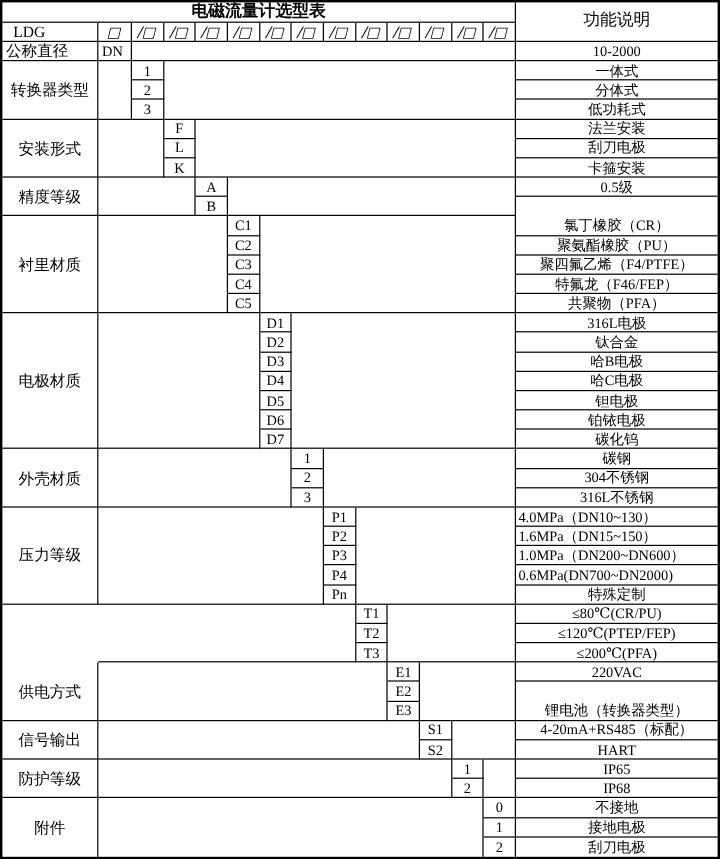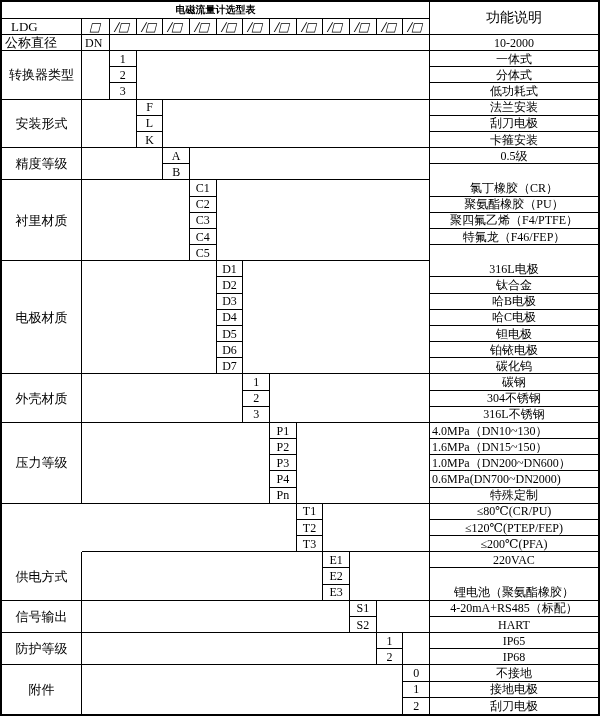--- a/index.html
+++ b/index.html
@@ -11,21 +11,21 @@
     grid-template-rows:17px 16px repeat(42,1fr);
     font-family:"Liberation Serif","DejaVu Serif",serif;
   }
   .c{
     border-right:1px solid #000;border-bottom:1px solid #000;
     display:flex;align-items:center;justify-content:center;
     font-size:13px;line-height:1;overflow:hidden;white-space:nowrap;
   }
   .nr{border-right:none;}
   .nb{border-bottom:none;}
-  .title{font-weight:bold;font-size:10px;}
+  .title{font-weight:bold;font-size:14px;}
   .hdr{font-size:14px;}
   .left{justify-content:flex-start;padding-left:3px;}
   .ldg{justify-content:flex-start;padding-left:9px;}
   .code{font-size:12px;}
   .fn{font-size:12px;}
   .fnl{justify-content:flex-start;padding-left:2px;}
   .sk{display:inline-block;transform:skewX(-14deg);font-family:"DejaVu Sans",sans-serif;font-size:12px;}
 </style>
 </head>
 <body>
@@ -113,20 +113,21 @@
   <div class="c" style="grid-area:12/7/17/15"></div>
   <div class="c code" style="grid-area:12/6/13/7">C1</div>
   <div class="c code" style="grid-area:13/6/14/7">C2</div>
   <div class="c code" style="grid-area:14/6/15/7">C3</div>
   <div class="c code" style="grid-area:15/6/16/7">C4</div>
   <div class="c code" style="grid-area:16/6/17/7">C5</div>
   <div class="c fn nr" style="grid-area:12/15/13/16">氯丁橡胶（CR）</div>
   <div class="c fn nr" style="grid-area:13/15/14/16">聚氨酯橡胶（PU）</div>
   <div class="c fn nr" style="grid-area:14/15/15/16">聚四氟乙烯（F4/PTFE）</div>
   <div class="c fn nr" style="grid-area:15/15/16/16">特氟龙（F46/FEP）</div>
+  <div class="c fn nr" style="grid-area:16/15/17/16">共聚物（PFA）</div>
 
   <div class="c" style="grid-area:17/1/24/2">电极材质</div>
   <div class="c" style="grid-area:17/2/24/7"></div>
   <div class="c" style="grid-area:17/8/24/15"></div>
   <div class="c code" style="grid-area:17/7/18/8">D1</div>
   <div class="c code" style="grid-area:18/7/19/8">D2</div>
   <div class="c code" style="grid-area:19/7/20/8">D3</div>
   <div class="c code" style="grid-area:20/7/21/8">D4</div>
   <div class="c code" style="grid-area:21/7/22/8">D5</div>
   <div class="c code" style="grid-area:22/7/23/8">D6</div>
@@ -172,21 +173,21 @@
   <div class="c fn nr" style="grid-area:33/15/34/16">≤120℃(PTEP/FEP)</div>
   <div class="c fn nr" style="grid-area:34/15/35/16">≤200℃(PFA)</div>
 
   <div class="c" style="grid-area:35/1/38/2">供电方式</div>
   <div class="c" style="grid-area:35/2/38/11"></div>
   <div class="c" style="grid-area:35/12/38/15"></div>
   <div class="c code" style="grid-area:35/11/36/12">E1</div>
   <div class="c code" style="grid-area:36/11/37/12">E2</div>
   <div class="c code" style="grid-area:37/11/38/12">E3</div>
   <div class="c fn nr" style="grid-area:35/15/36/16">220VAC</div>
-  <div class="c fn nr" style="grid-area:37/15/38/16">锂电池（聚氨酯橡胶）</div>
+  <div class="c fn nr" style="grid-area:37/15/38/16">锂电池（转换器类型）</div>
 
   <div class="c" style="grid-area:38/1/40/2">信号输出</div>
   <div class="c" style="grid-area:38/2/40/12"></div>
   <div class="c" style="grid-area:38/13/40/15"></div>
   <div class="c code" style="grid-area:38/12/39/13">S1</div>
   <div class="c code" style="grid-area:39/12/40/13">S2</div>
   <div class="c fn nr" style="grid-area:38/15/39/16">4-20mA+RS485（标配）</div>
   <div class="c fn nr" style="grid-area:39/15/40/16">HART</div>
 
   <div class="c" style="grid-area:40/1/42/2">防护等级</div>

